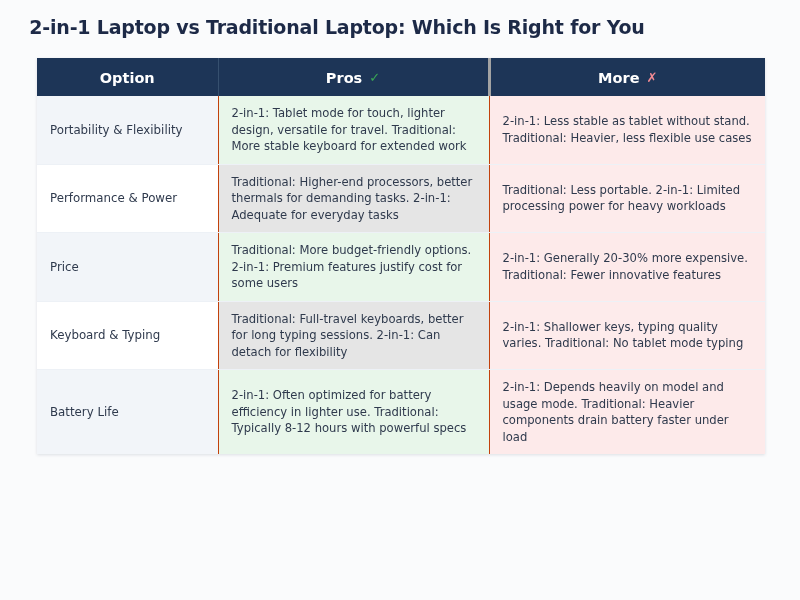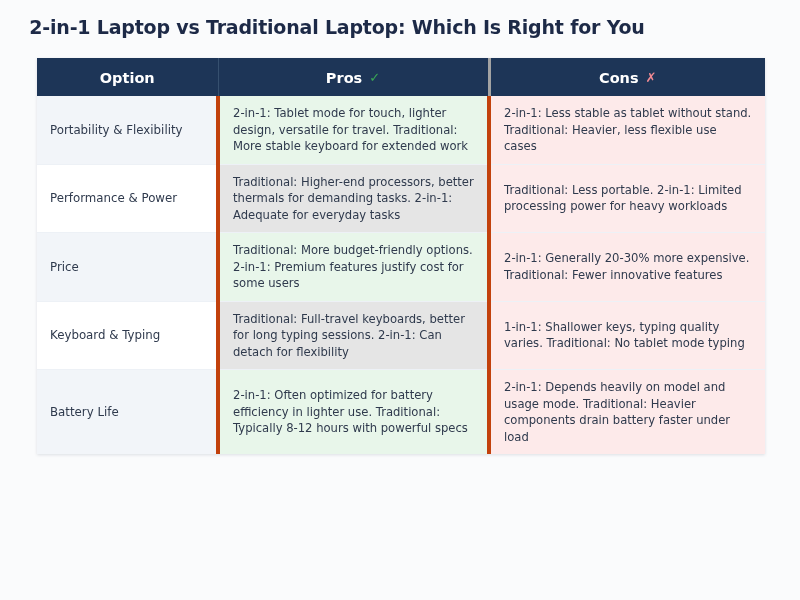--- a/index.html
+++ b/index.html
@@ -75,21 +75,21 @@
   .icon-check { color: #3aa655; }
   .icon-cross { color: #f08a93; }
 
   tbody td {
     font-size: 11.6px;
     line-height: 16.5px;
     vertical-align: middle;
     padding: 9px 13px;
     box-sizing: border-box;
     height: 68px;
-    border-right: 4px solid #c2410c;
+    border-right: 1px solid #c2410c;
     border-bottom: 1px solid #edf1f6;
     color: #2f3a4d;
   }
   tbody td.cell-cons { border-right: none; }
   tbody tr:last-child td { border-bottom: none; }
 
   td.cell-option {
     font-size: 11.8px;
     color: #2f3a4d;
   }
@@ -118,21 +118,21 @@
       </colgroup>
       <thead>
         <tr>
           <th class="th-option">
             <span class="hdr-label">Option</span>
           </th>
           <th class="th-pros">
             <span class="hdr-label">Pros</span><span class="hdr-icon icon-check">✓</span>
           </th>
           <th class="th-cons">
-            <span class="hdr-label">Cons</span><span class="hdr-icon icon-cross">✗</span>
+            <span class="hdr-label">More</span><span class="hdr-icon icon-cross">✗</span>
           </th>
         </tr>
       </thead>
       <tbody>
         <tr class="row-even">
           <td class="cell-option">Portability &amp; Flexibility</td>
           <td class="cell-pros">2-in-1: Tablet mode for touch, lighter design, versatile for travel. Traditional: More stable keyboard for extended work</td>
           <td class="cell-cons">2-in-1: Less stable as tablet without stand. Traditional: Heavier, less flexible use cases</td>
         </tr>
         <tr class="row-odd">
@@ -141,21 +141,21 @@
           <td class="cell-cons">Traditional: Less portable. 2-in-1: Limited processing power for heavy workloads</td>
         </tr>
         <tr class="row-even">
           <td class="cell-option">Price</td>
           <td class="cell-pros">Traditional: More budget-friendly options. 2-in-1: Premium features justify cost for some users</td>
           <td class="cell-cons">2-in-1: Generally 20-30% more expensive. Traditional: Fewer innovative features</td>
         </tr>
         <tr class="row-odd">
           <td class="cell-option">Keyboard &amp; Typing</td>
           <td class="cell-pros">Traditional: Full-travel keyboards, better for long typing sessions. 2-in-1: Can detach for flexibility</td>
-          <td class="cell-cons">1-in-1: Shallower keys, typing quality varies. Traditional: No tablet mode typing</td>
+          <td class="cell-cons">2-in-1: Shallower keys, typing quality varies. Traditional: No tablet mode typing</td>
         </tr>
         <tr class="row-even">
           <td class="cell-option">Battery Life</td>
           <td class="cell-pros">2-in-1: Often optimized for battery efficiency in lighter use. Traditional: Typically 8-12 hours with powerful specs</td>
           <td class="cell-cons">2-in-1: Depends heavily on model and usage mode. Traditional: Heavier components drain battery faster under load</td>
         </tr>
       </tbody>
     </table>
   </div>
 

